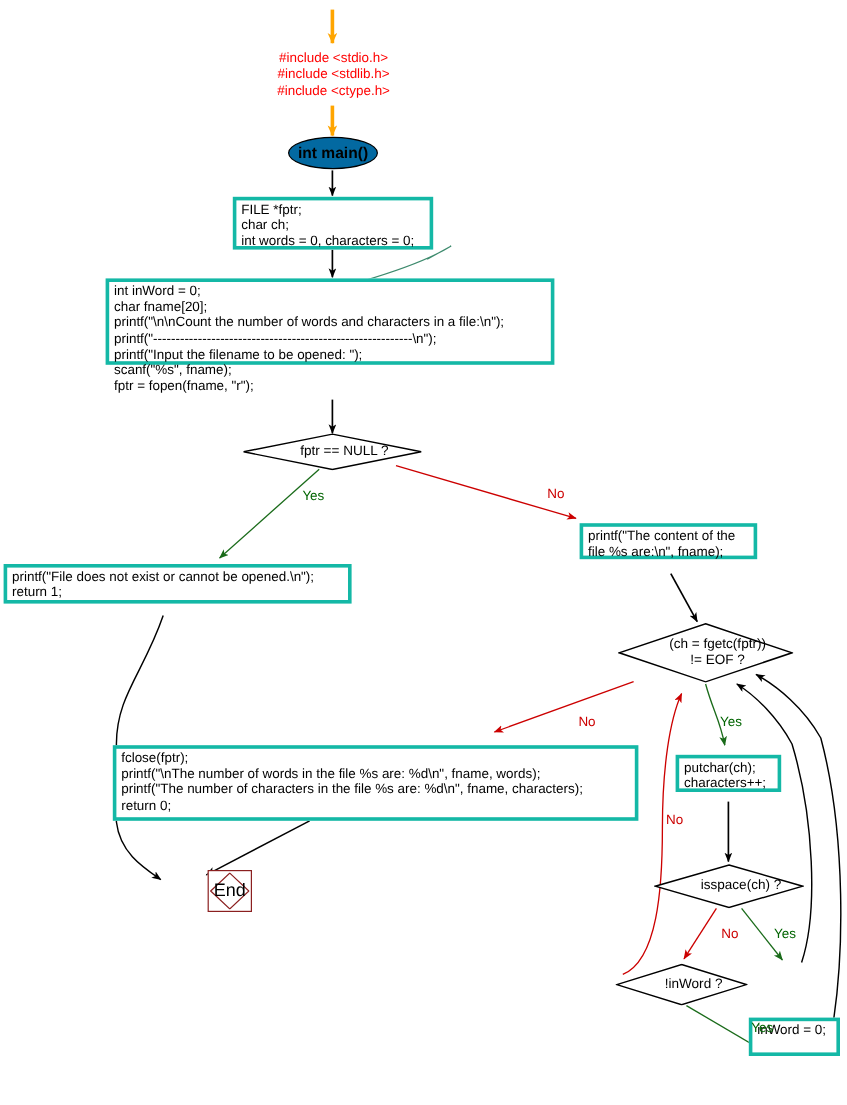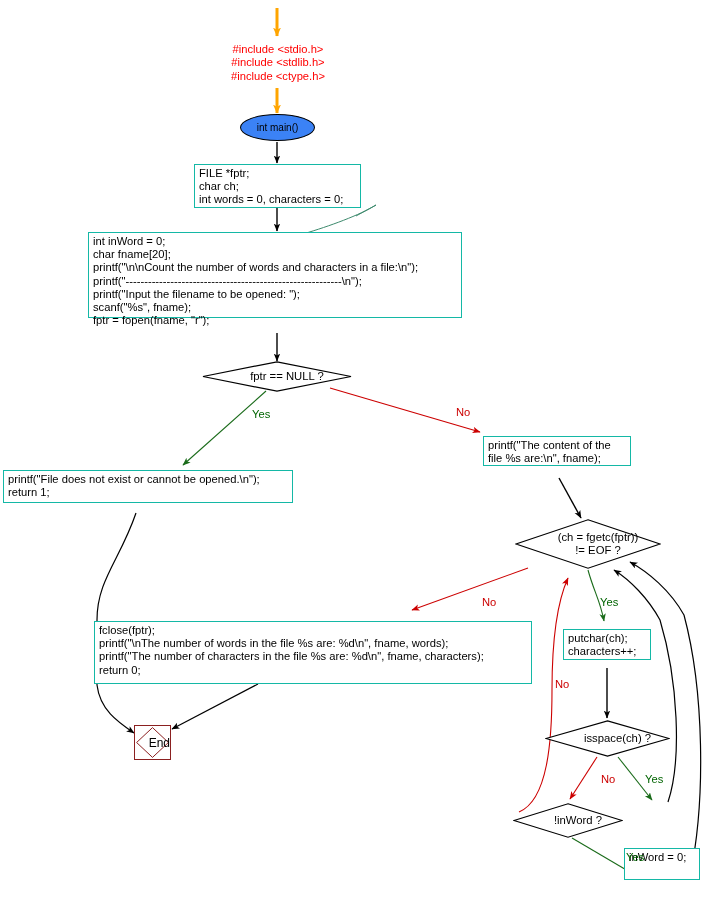--- a/index.html
+++ b/index.html
@@ -8,57 +8,57 @@
     font-family:"Liberation Sans","DejaVu Sans",sans-serif;
     width:706px;height:921px;position:relative;overflow:hidden;
   }
   #chart{position:absolute;left:0;top:0;width:706px;height:921px;}
   svg.layer{position:absolute;left:0;top:0;width:706px;height:921px;}
 
   .node{position:absolute;box-sizing:border-box;}
 
   
   .box{
-    border:1px solid #14b8a6;background:#ffffff;
+    border:3px solid #14b8a6;background:#ffffff;
     font-size:11.2px;line-height:13.2px;color:#000000;
     padding:2px 3px 2px 4px;white-space:pre;
   }
 
   
   .includes{
     color:#ff0000;font-size:11.2px;line-height:13.4px;
     white-space:pre;text-align:center;
   }
 
   
   .note{
     color:#3d8a6d;font-size:11.6px;line-height:14px;white-space:pre;
   }
 
   
   .ellipse{
-    border:1.4px solid #000000;border-radius:50%;background:#3b82f6;
+    border:1.4px solid #000000;border-radius:50%;background:#0369a1;
     display:flex;align-items:center;justify-content:center;
-    font-size:10px;color:#000000;
+    font-size:13px;color:#000000;font-weight:bold;
   }
 
   
   .diamond{display:block;}
   .diamond .dlabel{
     position:absolute;left:10px;top:0;width:100%;height:100%;
     display:flex;flex-direction:column;align-items:center;justify-content:center;
     font-size:11.3px;line-height:13px;color:#000000;text-align:center;
     white-space:pre;
   }
 
   
   .endnode{
     border:1.4px solid #8b2020;background:#ffffff;
-    display:flex;align-items:center;justify-content:flex-end;
-    font-size:12px;color:#000000;position:absolute;
+    display:flex;align-items:center;justify-content:center;
+    font-size:15px;color:#000000;position:absolute;margin-left:39px;
   }
   .endnode .inner{
     position:absolute;left:1px;top:1px;right:1px;bottom:1px;
   }
   .endnode .lbl{position:relative;z-index:2;}
 
   
   .elabel{position:absolute;font-size:11.2px;white-space:pre;}
   .yes{color:#006400;}
   .no{color:#cc0000;}
@@ -169,21 +169,21 @@
 #include &lt;stdlib.h&gt;
 #include &lt;ctype.h&gt;</div>
 
   <div class="node ellipse" style="left:240px;top:114px;width:75px;height:27px;">int main()</div>
 
   <div class="node box" style="left:194px;top:164px;width:167px;height:44px;">FILE *fptr;
 char ch;
 int words = 0, characters = 0;</div>
 
 
-  <div class="node box" style="left:88px;top:232px;width:374px;height:86px;">int inWord = 0;
+  <div class="node box" style="left:88px;top:232px;width:374px;height:72px;">int inWord = 0;
 char fname[20];
 printf("\n\nCount the number of words and characters in a file:\n");
 printf("----------------------------------------------------------\n");
 printf("Input the filename to be opened: ");
 scanf("%s", fname);
 fptr = fopen(fname, "r");</div>
 
   <div class="node diamond" style="left:202px;top:361px;width:150px;height:31px;">
     <svg width="150" height="31" viewBox="0 0 150 31" xmlns="http://www.w3.org/2000/svg">
       <polygon points="75,0.8 149,15.5 75,30.2 1,15.5" fill="#ffffff" stroke="#000000" stroke-width="1.2"></polygon>

